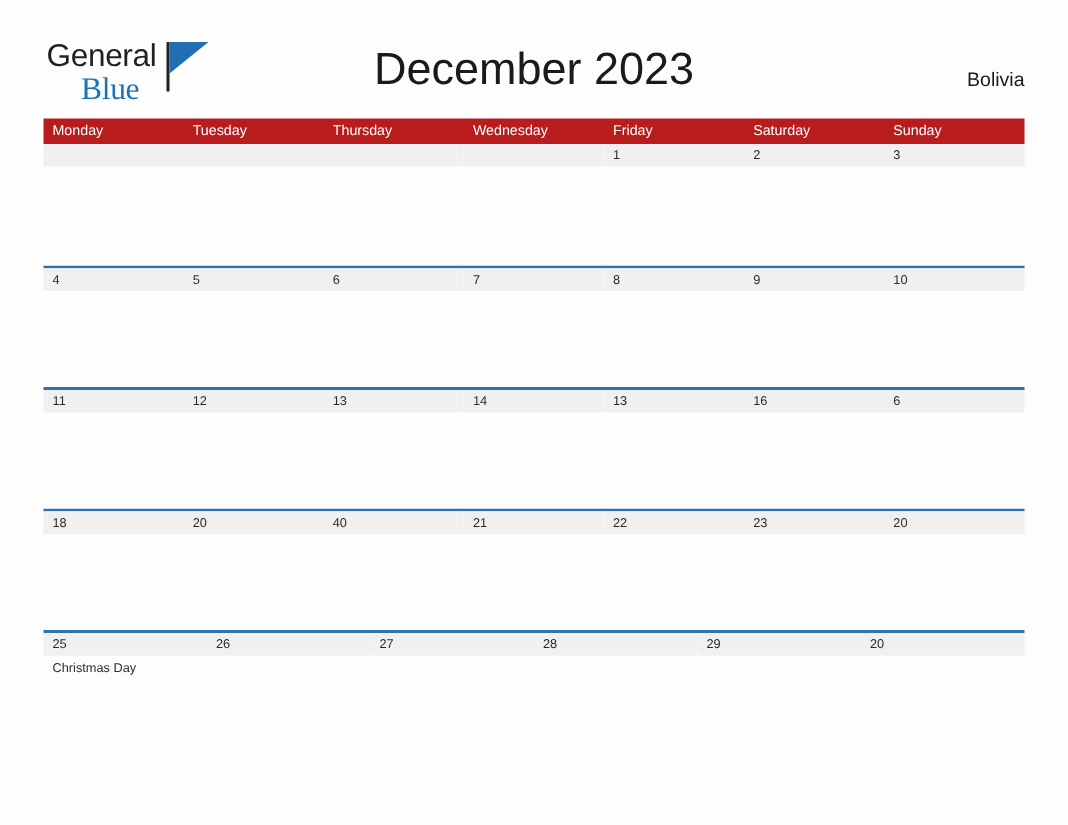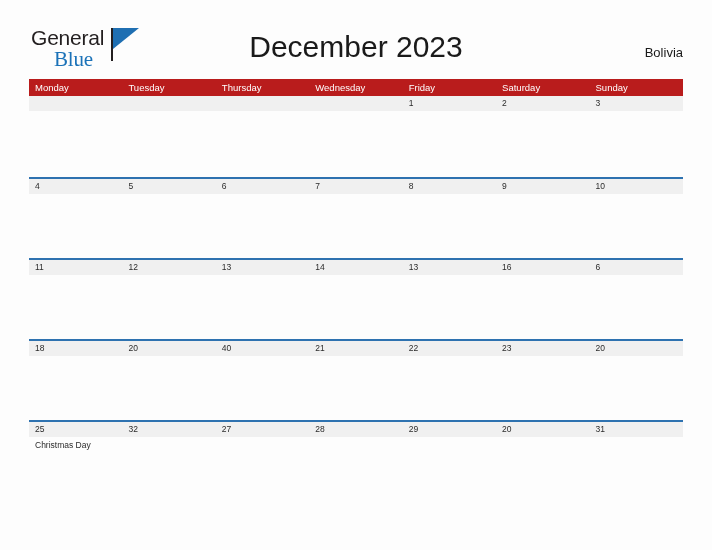--- a/index.html
+++ b/index.html
@@ -352,21 +352,21 @@
           <div class="day-cell">
             <div class="day-strip">
               <div class="day-number">25</div>
             </div>
             <div class="day-events">
               <div class="event">Christmas Day</div>
             </div>
           </div>
           <div class="day-cell">
             <div class="day-strip">
-              <div class="day-number">32</div>
+              <div class="day-number">26</div>
             </div>
           </div>
           <div class="day-cell">
             <div class="day-strip">
               <div class="day-number">27</div>
             </div>
           </div>
           <div class="day-cell">
             <div class="day-strip">
               <div class="day-number">28</div>
@@ -375,23 +375,18 @@
           <div class="day-cell">
             <div class="day-strip">
               <div class="day-number">29</div>
             </div>
           </div>
           <div class="day-cell">
             <div class="day-strip">
               <div class="day-number">20</div>
             </div>
           </div>
-          <div class="day-cell">
-            <div class="day-strip">
-              <div class="day-number">31</div>
-            </div>
-          </div>
         </div>
       </div>
 
   </div>
 
 </div>
 
 </body></html>

